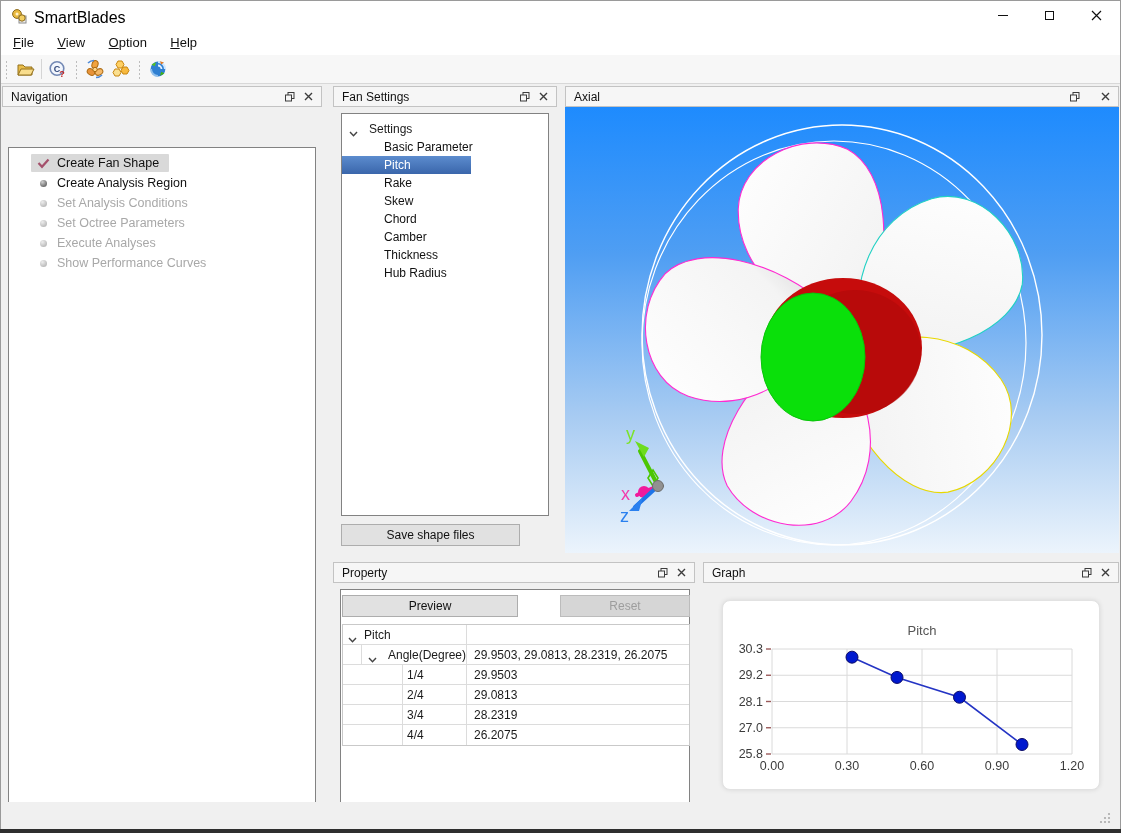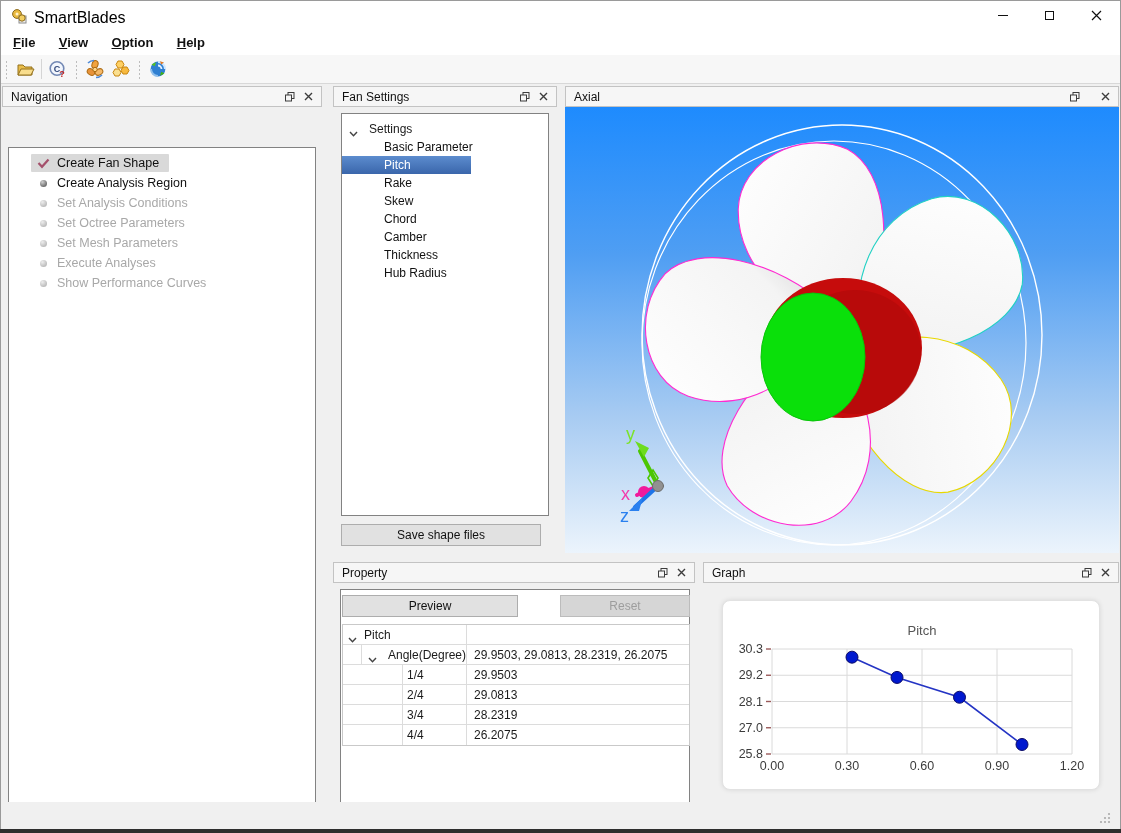--- a/index.html
+++ b/index.html
@@ -11,21 +11,21 @@
   
   .titlebar { position:absolute; left:1px; top:1px; width:1119px; height:29px; background:#ffffff; }
   .app-icon { position:absolute; left:10px; top:7px; width:16px; height:16px; }
   .app-title { position:absolute; left:33px; top:8px; font-size:16px; color:#000; }
   .wbtns { position:absolute; right:0; top:0; height:29px; display:flex; }
   .wbtn { width:47px; height:29px; display:flex; align-items:center; justify-content:center; }
   .min-glyph { width:10px; height:1px; background:#111; display:block; }
   .max-glyph { width:9px; height:9px; border:1px solid #111; display:block; }
 
   
-  .menubar { position:absolute; left:1px; top:30px; width:1119px; height:25px; background:#ffffff;font-weight:bold; }
+  .menubar { position:absolute; left:1px; top:30px; width:1119px; height:25px; background:#ffffff; }
   .mi { display:inline-block; padding:5px 10px 4px 10px; font-size:13px; color:#111; }
   .mi::first-letter { text-decoration: underline; }
   .mi:first-child { margin-left:2px; }
 
   
   .toolbar { position:absolute; left:1px; top:55px; width:1119px; height:29px; background:#f7f7f7;
              border-bottom:1px solid #d8d8d8; display:flex; align-items:center; }
   .tb-handle { width:6px; height:20px; margin:0 2px 0 3px;
                background-image:radial-gradient(circle, #bdbdbd 1px, transparent 1.1px);
                background-size:3px 4px; background-position:1px 1px; background-repeat:repeat-y; }
@@ -205,26 +205,20 @@
       </div>
       <div class="nav-row">
         <span class="nav-hl">
           <span class="nav-dot dim"></span>
           <span class="nav-lbl disabled">Set Octree Parameters</span>
         </span>
       </div>
       <div class="nav-row">
         <span class="nav-hl">
           <span class="nav-dot dim"></span>
-          <span class="nav-lbl disabled">Set Mesh Parameters</span>
-        </span>
-      </div>
-      <div class="nav-row">
-        <span class="nav-hl">
-          <span class="nav-dot dim"></span>
           <span class="nav-lbl disabled">Execute Analyses</span>
         </span>
       </div>
       <div class="nav-row">
         <span class="nav-hl">
           <span class="nav-dot dim"></span>
           <span class="nav-lbl disabled">Show Performance Curves</span>
         </span>
       </div>
     </div>
@@ -272,21 +266,21 @@
           <span class="ft-lbl">Camber</span>
         </div>
         <div class="ft-row">
           <span class="ft-lbl">Thickness</span>
         </div>
         <div class="ft-row">
           <span class="ft-lbl">Hub Radius</span>
         </div>
       </div>
   </div>
-  <div class="push-btn" style="left:341px; top:524px; width:200px; height:22px;">Save shape files</div>
+  <div class="push-btn" style="left:341px; top:524px; width:179px; height:22px;">Save shape files</div>
 
   <div class="pheader" style="left:565px; top:86px; width:554px;gap:12px;">
     <span class="ptitle">Axial</span>
     <span class="pbtn">
       <svg width="10" height="10" viewBox="0 0 10 10">
         <rect x="3" y="0.5" width="6" height="6" fill="none" stroke="#3c3c3c"></rect>
           <rect x="0.5" y="3" width="6" height="6" fill="#f6f6f6" stroke="#3c3c3c"></rect>
         </svg>
     </span>
     <span class="pbtn">

